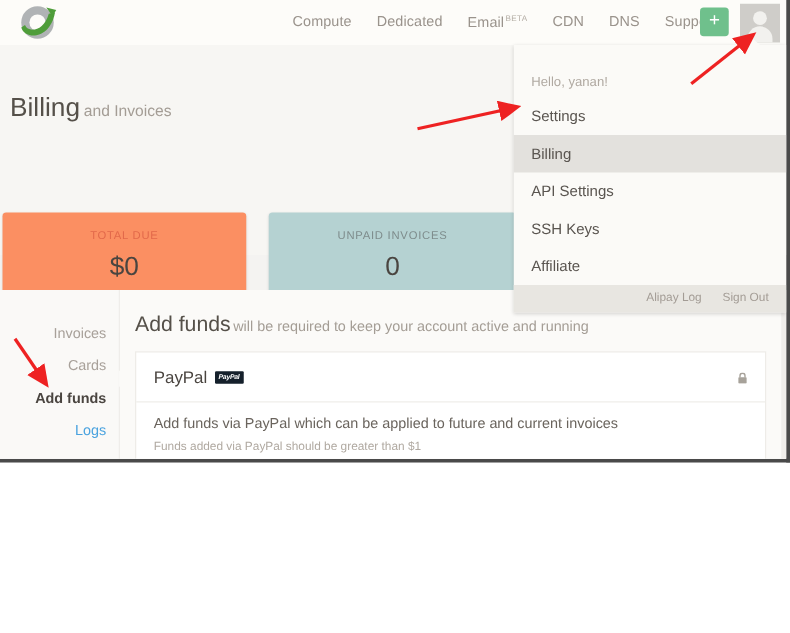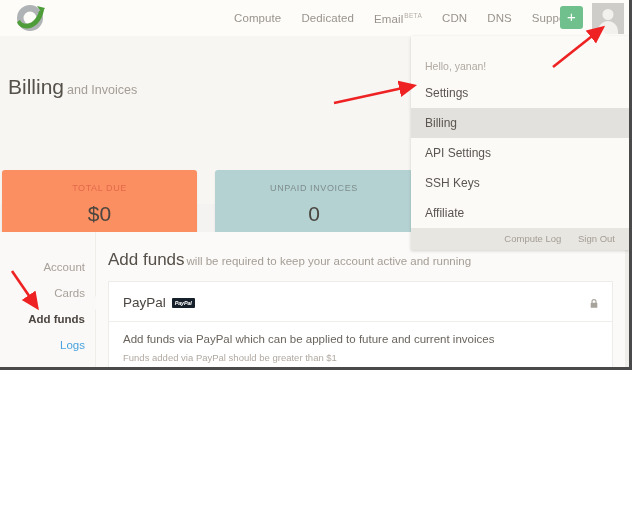--- a/index.html
+++ b/index.html
@@ -430,21 +430,21 @@
         <div class="cap">UNPAID INVOICES</div>
         <div class="val">0</div>
       </div>
     </div>
   </div>
 
   <div class="body-area">
 
     <div class="sidebar">
       <div class="side-item">
-        <span>Account</span>
+        <span>Invoices</span>
       </div>
       <div class="side-item">
         <span>Cards</span>
       </div>
       <div class="side-item active">
         <span>Add funds</span>
       </div>
       <div class="side-item link">
         <span>Logs</span>
       </div>
@@ -505,21 +505,21 @@
     <div class="dd-item">
       <span>API Settings</span>
     </div>
     <div class="dd-item">
       <span>SSH Keys</span>
     </div>
     <div class="dd-item">
       <span>Affiliate</span>
     </div>
     <div class="dd-footer">
-      <span>Compute Log</span>
+      <span>Alipay Log</span>
       <span>Sign Out</span>
     </div>
   </div>
 
   <div class="scroll-col"></div>
 
   <svg class="arrow-svg" style="left:540px;top:22px;" width="80" height="50">
     <defs>
       <marker id="ah1" markerWidth="7" markerHeight="7" refX="5" refY="3.2" orient="auto">
         <path d="M0,0 L7,3.2 L0,6.4 Z" fill="#ee2222"></path>

